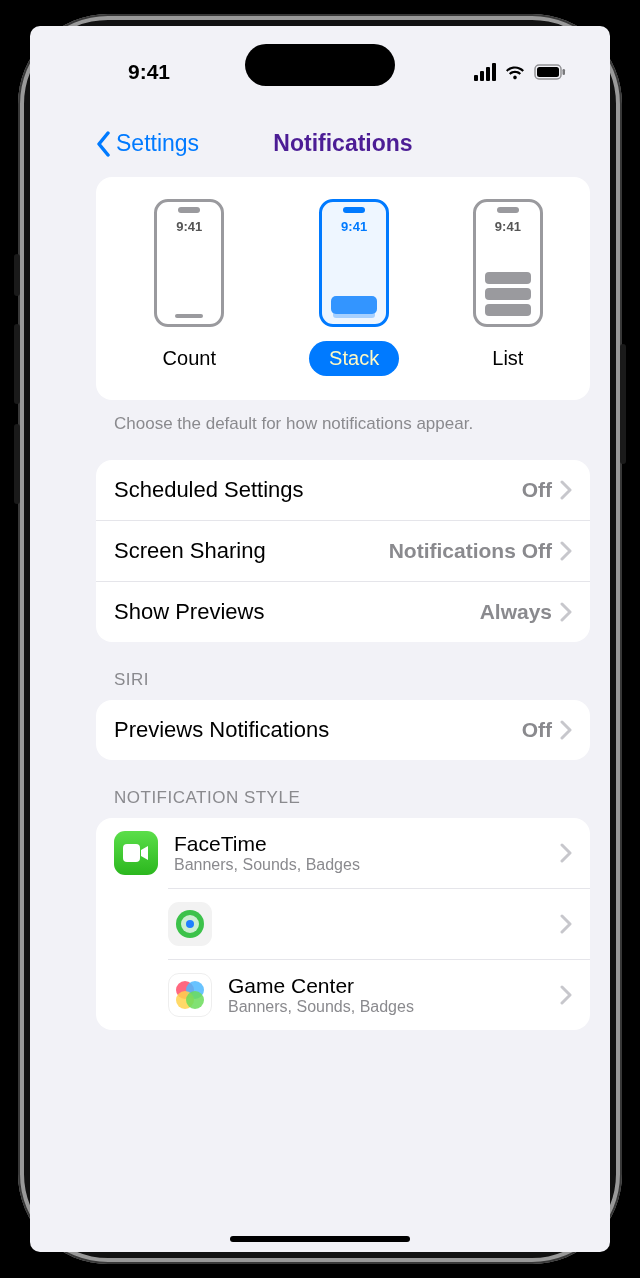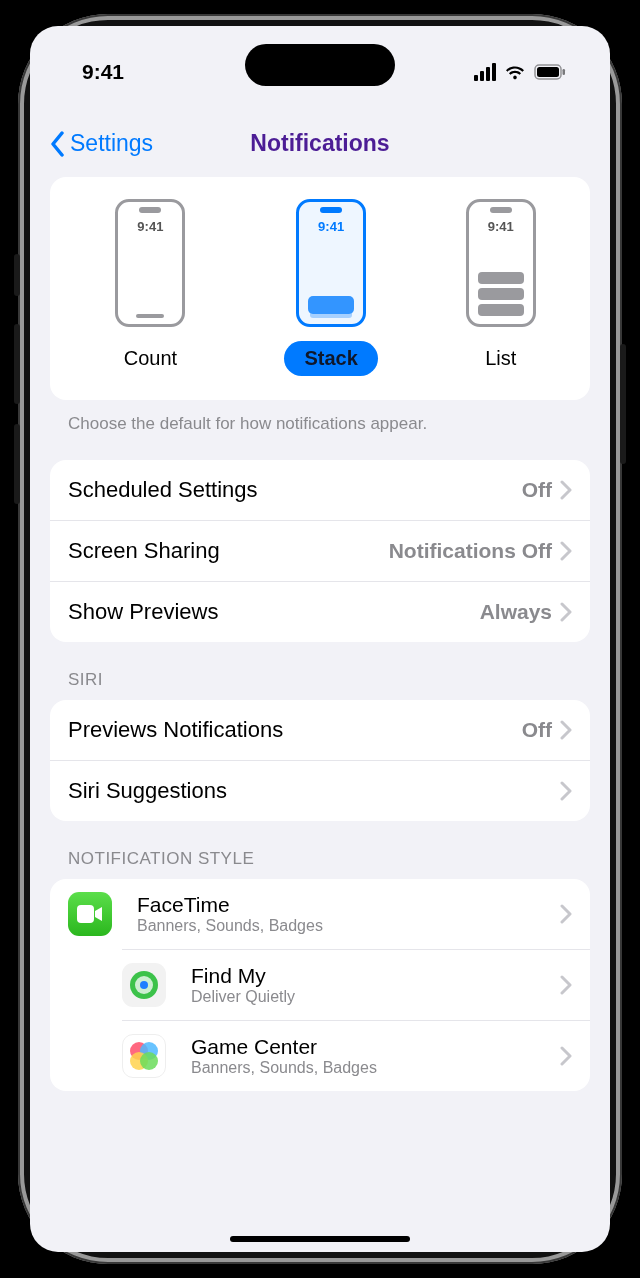--- a/index.html
+++ b/index.html
@@ -19,23 +19,24 @@
     background: #111;
     border-radius: 90px;
     padding: 12px;
     box-shadow: 0 0 0 2px #383838 inset, 0 0 0 6px #999 inset;
     position: relative;
   }
   .screen {
     width: 100%;
     height: 100%;
     background: #f2f2f7;
-    border-radius: 28px;
+    border-radius: 10px;
     overflow: hidden;
     position: relative;
+    padding-left: 46px;
   }
   .notch {
     position: absolute;
     top: 18px;
     left: 50%;
     transform: translateX(-50%);
     width: 150px;
     height: 42px;
     background: #000;
     border-radius: 26px;
@@ -120,34 +121,34 @@
   .opt-phone .stack {
     position: absolute; bottom: 10px; left: 50%; transform: translateX(-50%);
     width: 46px; height: 18px; background: #3395ff; border-radius: 5px;
     box-shadow: 0 6px 0 -2px #a6d0ff;
   }
   .opt-phone .list { position: absolute; bottom: 8px; left: 50%; transform: translateX(-50%); width: 46px; }
   .opt-phone .list div { height: 12px; background: #9a9a9e; border-radius: 4px; margin-top: 4px; }
   .opt-label {
     font-size: 20px; color: #000; padding: 6px 20px; border-radius: 20px;
   }
-  .opt-label.selected { background: #007aff; color: #0f172a; font-weight: 700; }
+  .opt-label.selected { background: #007aff; color: #fef9c3; font-weight: 400; }
   .footer {
     font-size: 17px; color: #8a8a8e; padding: 14px 18px 8px;
   }
   .row {
     display: flex; align-items: center; padding: 17px 18px;
     font-size: 22px; color: #000; position: relative;
   }
   .row + .row { border-top: 1px solid #e5e5ea; }
   .row .value { margin-left: auto; color: #8a8a8e; font-size: 21px; margin-right: 8px; font-weight: bold; }
   .chev { flex: 0 0 auto; }
   .chev svg { stroke: #c7c7cc; display:block; }
 
-  .app-row { display: flex; align-items: center; padding: 13px 18px; gap: 25px; }
+  .app-row { display: flex; align-items: center; padding: 13px 18px; gap: 16px; }
   .app-row + .app-row { border-top: 1px solid #e5e5ea; margin-left: 72px; padding-left: 0; }
   .app-row + .app-row .app-info { }
   .app-icon {
     width: 44px; height: 44px; border-radius: 11px; flex: 0 0 auto;
     display: flex; align-items: center; justify-content: center;
   }
   .facetime-bg { background: linear-gradient(#5bde4a,#2bb71e); }
   .findmy-bg { background: #f2f2f2; }
   .gc-bg { background: #fff; border: 1px solid #eee; }
   .app-info { display: flex; flex-direction: column; }
@@ -285,29 +286,20 @@
       <div class="card">
         <div class="row">
           <span>Previews Notifications</span>
           <span class="value">Off</span>
           <span class="chev">
               <svg width="12" height="20" viewBox="0 0 12 20" fill="none">
                 <path d="M2 2 L10 10 L2 18" stroke-width="3" stroke-linecap="round" stroke-linejoin="round"></path>
               </svg>
             </span>
         </div>
-        <div class="row">
-          <span>Siri Suggestions</span>
-          <span class="value"></span>
-          <span class="chev">
-              <svg width="12" height="20" viewBox="0 0 12 20" fill="none">
-                <path d="M2 2 L10 10 L2 18" stroke-width="3" stroke-linecap="round" stroke-linejoin="round"></path>
-              </svg>
-            </span>
-        </div>
       </div>
 
       <div class="sect-label">NOTIFICATION STYLE</div>
       <div class="card">
         <div class="app-row">
           <div class="app-icon facetime-bg">
             <svg width="26" height="18" viewBox="0 0 26 18">
                 <rect x="0" y="0" width="17" height="18" rx="4" fill="#fff"></rect>
                 <path d="M18 6 L25 2 V16 L18 12 Z" fill="#fff"></path>
               </svg>
@@ -323,24 +315,20 @@
             </span>
         </div>
         <div class="app-row">
           <div class="app-icon findmy-bg">
             <svg width="36" height="36" viewBox="0 0 36 36">
                 <circle cx="18" cy="18" r="14" fill="#3cc24a"></circle>
                 <circle cx="18" cy="18" r="9" fill="#cdeed2"></circle>
                 <circle cx="18" cy="18" r="4" fill="#1f7fff"></circle>
               </svg>
           </div>
-          <div class="app-info">
-            <span class="app-name">Find My</span>
-            <span class="app-sub">Deliver Quietly</span>
-          </div>
           <span class="chev app-chev">
               <svg width="12" height="20" viewBox="0 0 12 20" fill="none">
                 <path d="M2 2 L10 10 L2 18" stroke="#c7c7cc" stroke-width="3" stroke-linecap="round" stroke-linejoin="round"></path>
               </svg>
             </span>
         </div>
         <div class="app-row">
           <div class="app-icon gc-bg">
             <svg width="36" height="36" viewBox="0 0 36 36">
                 <circle cx="13" cy="13" r="9" fill="#ff4d6a" opacity="0.85"></circle>

